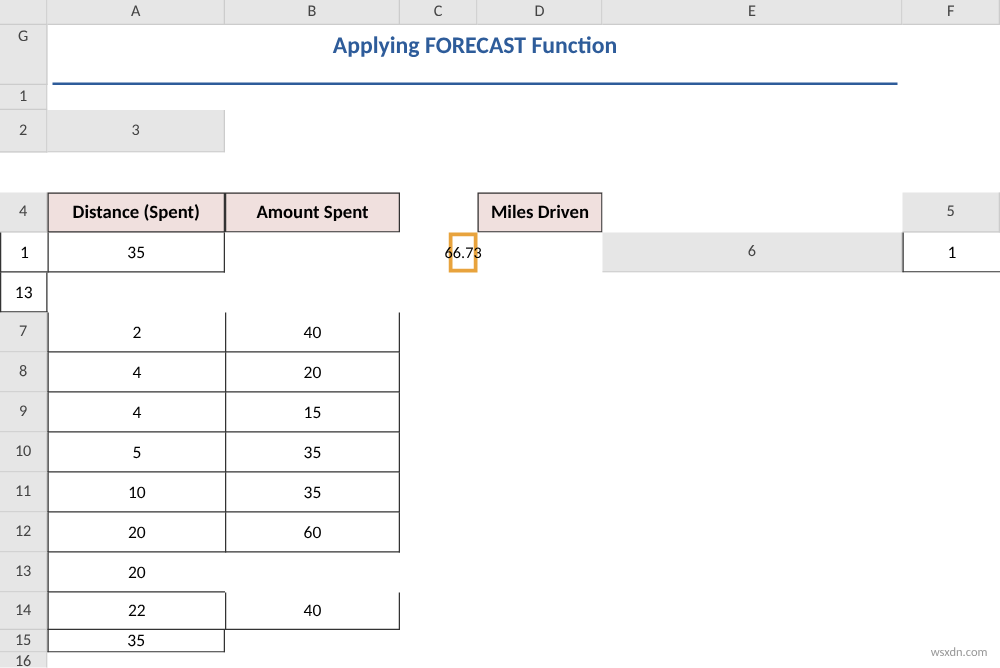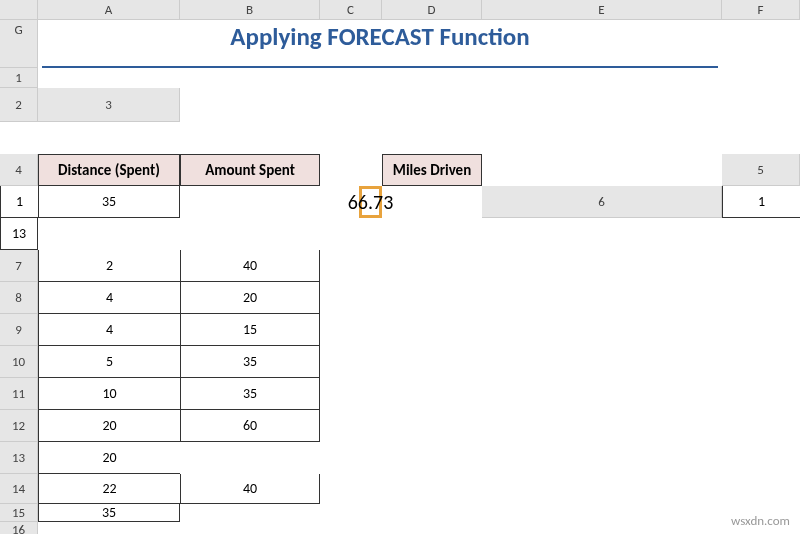--- a/index.html
+++ b/index.html
@@ -49,21 +49,21 @@
     }
     .cell {
       background: #fff;
     }
     .title-cell {
       grid-column: 2 / 7;
       grid-row: 2;
       display: flex;
       align-items: center;
       justify-content: center;
-      font-size: 25px;
+      font-size: 19px;
       font-weight: bold;
       color: #2e5c9a;
       border-bottom: 2px solid #2e5c9a;
       padding-bottom: 20px;
       margin: 6px 4px 0 4px;
     }
     .table-header {
       background: #f0e0de;
       border: 1px solid #333;
       font-weight: bold;
@@ -82,30 +82,30 @@
     }
     .table-header.left-edge {
       border-right: 1px solid #333;
     }
     .selected-cell {
       border: 3px solid #e8a33d;
       background: #fff;
       display: flex;
       align-items: center;
       justify-content: center;
-      font-size: 20px;
+      font-size: 13px;
       position: relative;
       z-index: 2;
       margin-left: 39px;
     }
     .watermark {
       position: absolute;
       bottom: 6px;
       right: 10px;
-      font-size: 13px;
+      font-size: 10px;
       color: #999;
     }
   </style>
 </head>
 <body>
 
 <div class="grid-container">
   <div class="corner"></div>
   <div class="col-header">A</div>
   <div class="col-header">B</div>

